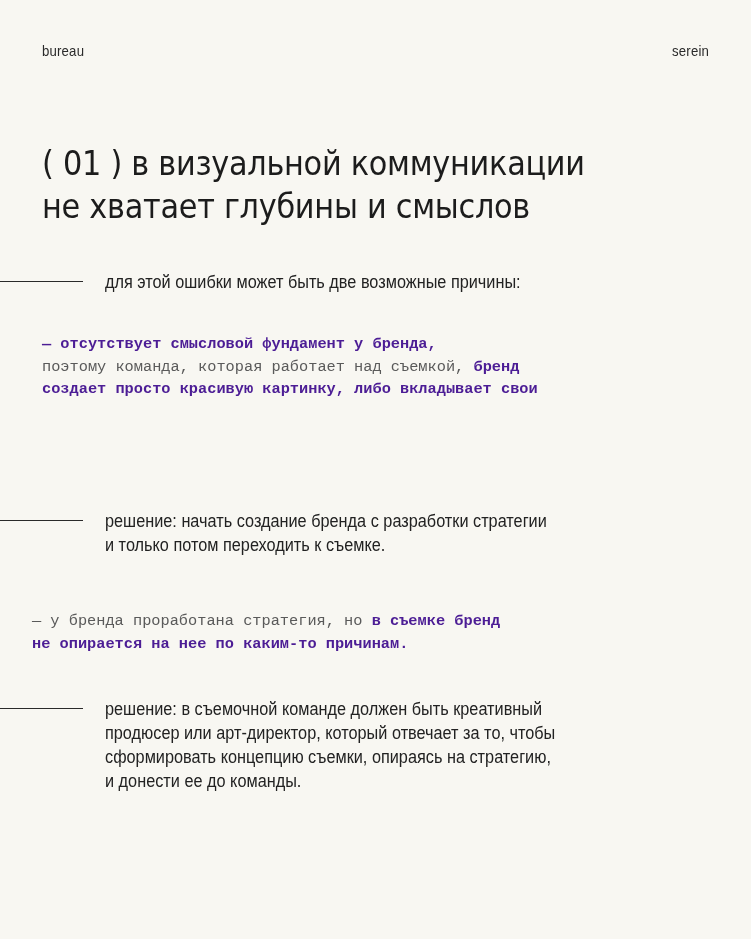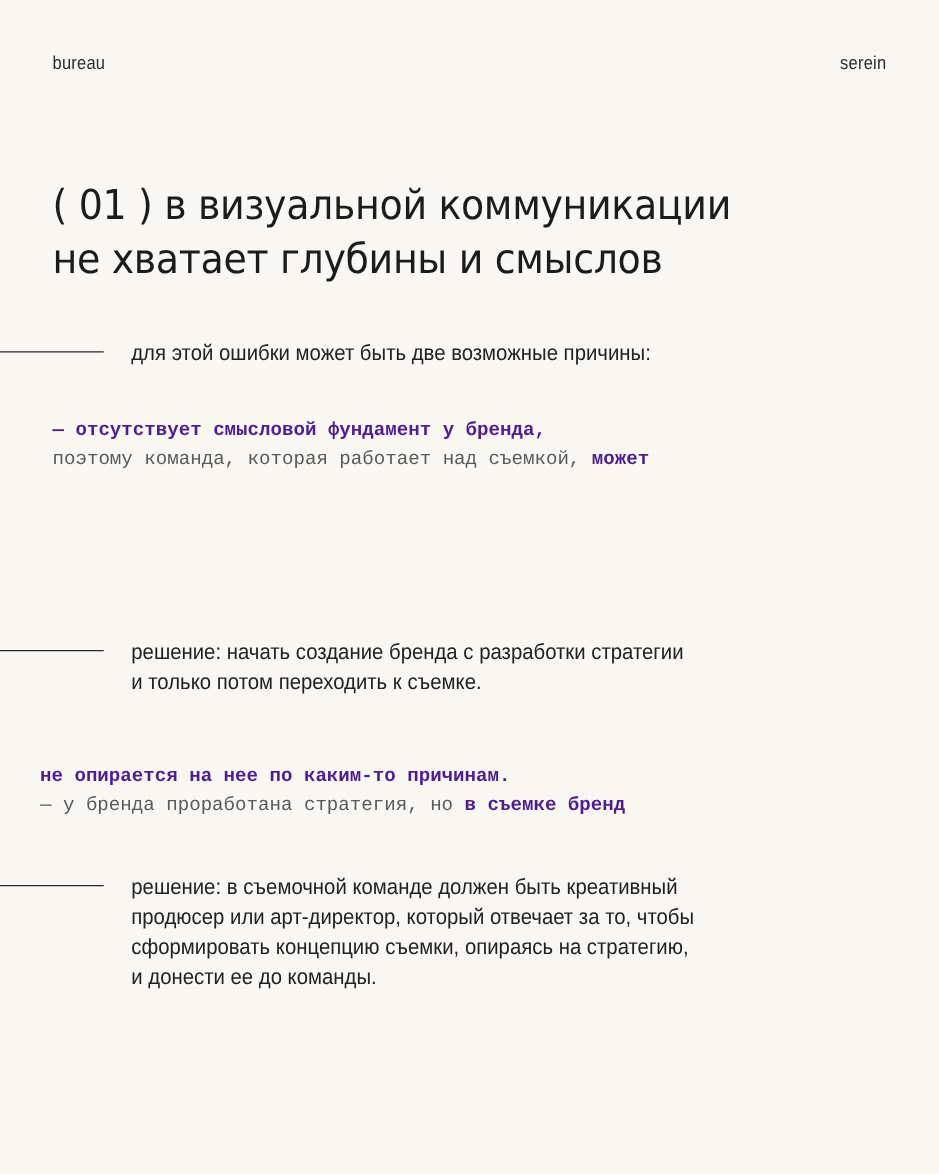--- a/index.html
+++ b/index.html
@@ -90,32 +90,33 @@
   <span>не хватает глубины и смыслов</span>
 </h1>
 
 <div class="rule" style="top:281px;"></div>
 <div class="sans-block" style="top:270px;">
   <span>для этой ошибки может быть две возможные причины:</span>
 </div>
 
 <div class="mono-block" style="left:42px; top:333px;">
   <span class="line"><b>— отсутствует смысловой фундамент у бренда,</b></span>
-  <span class="line"><span style="white-space:pre;margin-top:46px;">поэтому команда, которая работает над съемкой, </span><b>может</b></span>
+  <span class="line"><span style="white-space:pre;margin-top:46px;">поэтому команда, которая работает над съемкой, </span><b>бренд</b></span>
+  <span class="line"><b>создает просто красивую картинку, либо вкладывает свои</b></span>
 </div>
 
 <div class="rule" style="top:520px;"></div>
 <div class="sans-block" style="top:509px;">
   <span>решение: начать создание бренда с разработки стратегии</span>
   <span>и только потом переходить к съемке.</span>
 </div>
 
 <div class="mono-block" style="left:32px; top:610px;">
+  <span class="line"><span style="white-space:pre;">— у бренда проработана стратегия, но </span><b>в съемке бренд</b></span>
   <span class="line"><b>не опирается на нее по каким-то причинам.</b></span>
-  <span class="line"><span style="white-space:pre;">— у бренда проработана стратегия, но </span><b>в съемке бренд</b></span>
 </div>
 
 <div class="rule" style="top:708px;"></div>
 <div class="sans-block" style="top:697px;">
   <span>решение: в съемочной команде должен быть креативный</span>
   <span>продюсер или арт-директор, который отвечает за то, чтобы</span>
   <span>сформировать концепцию съемки, опираясь на стратегию,</span>
   <span>и донести ее до команды.</span>
 </div>
 

